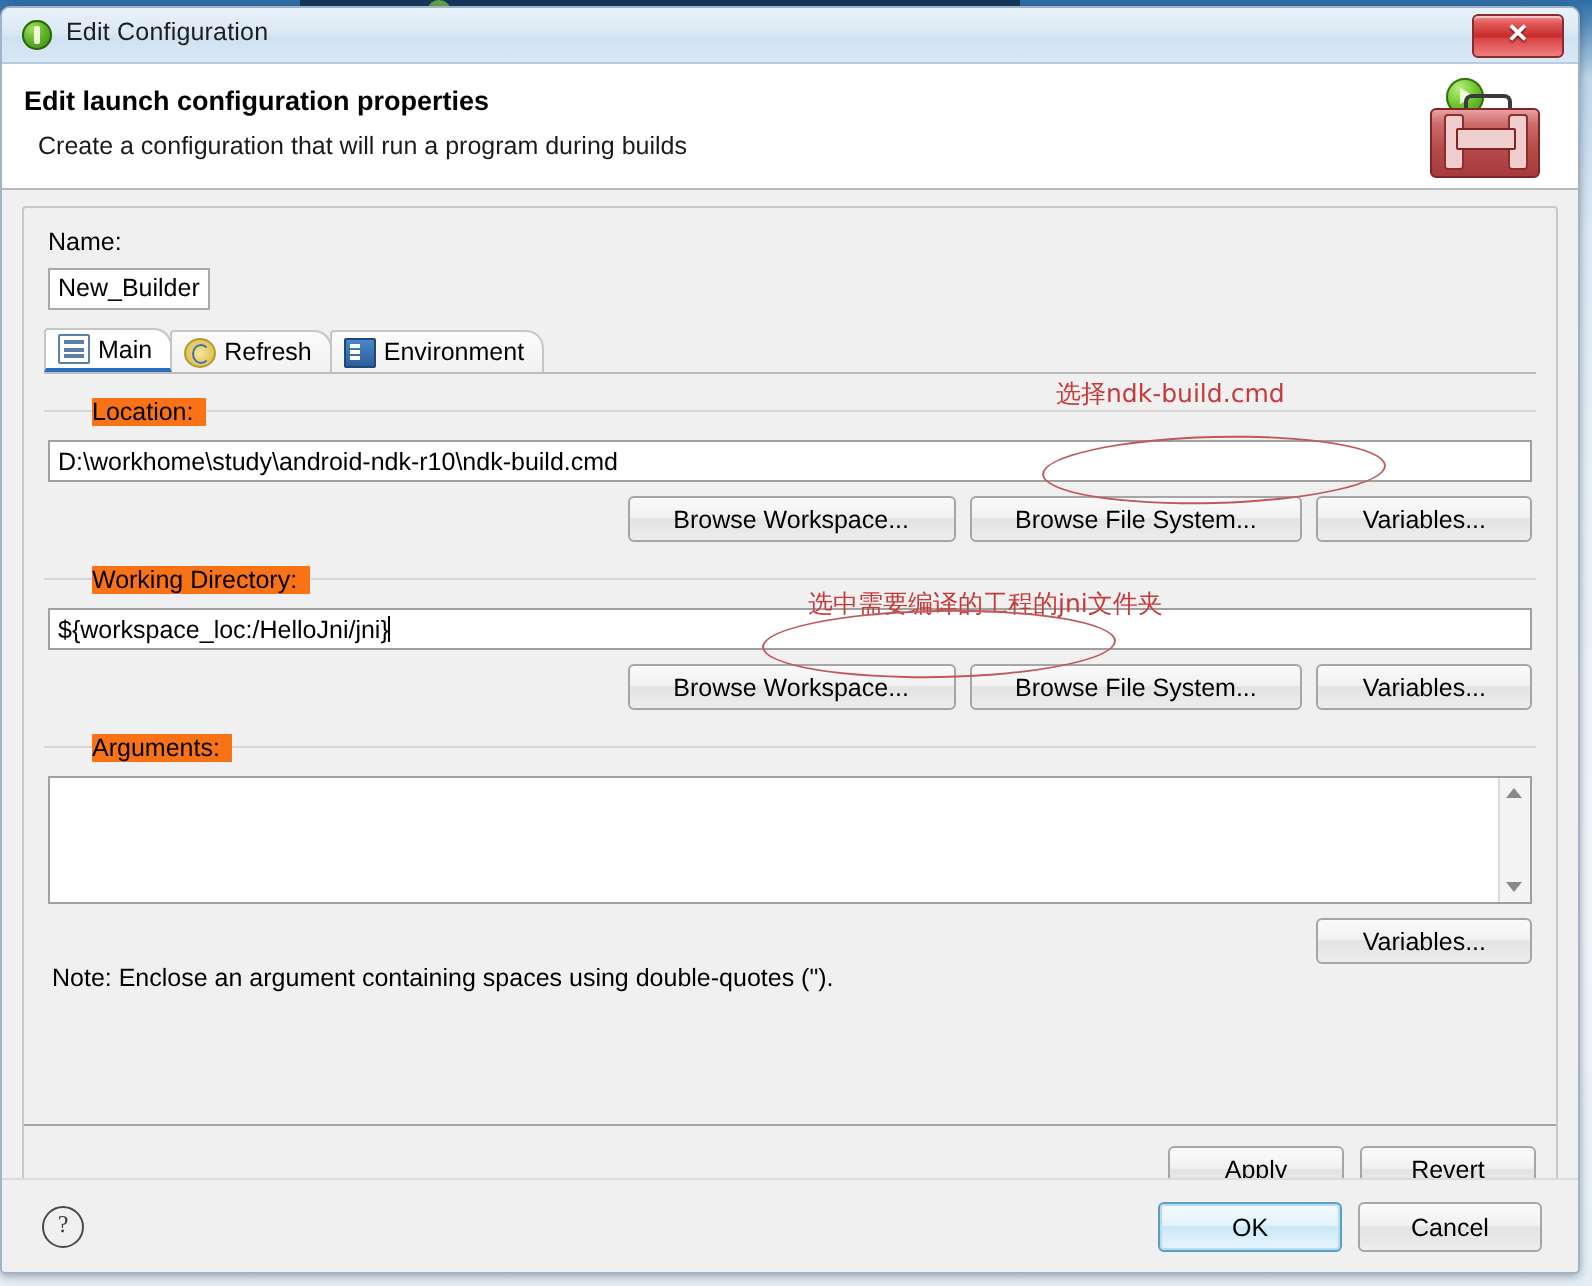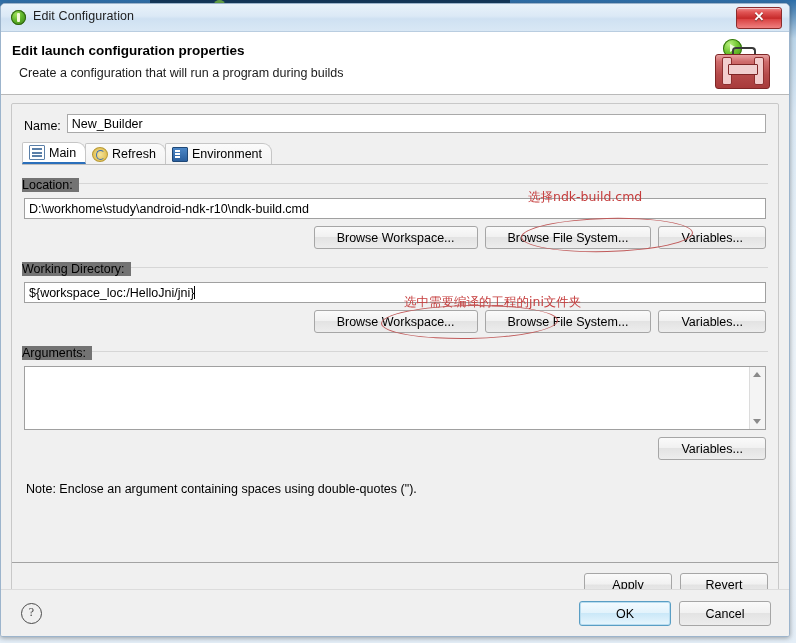--- a/index.html
+++ b/index.html
@@ -141,22 +141,23 @@
   .panel {
     border:1px solid #c8c8c8;
     background:#f0f0f0;
     border-radius:2px;
     padding: 8px 10px 8px 10px;
     height: 505px;
     box-sizing: border-box;
     position:relative;
   }
   .name-row {
-    display:flex; align-items:flex-end; gap:6px;
+    display:flex; align-items:flex-start; gap:6px;
     margin: 2px 2px 9px 2px;
+    flex-direction: column;
   }
   .name-label { font-size:12.5px; color:#000; }
   .name-input {
     flex:1; height:19px; line-height:19px;
     background:#fff; border:1px solid #a9a9a9;
     padding: 0 4px; font-size:12.5px; color:#000;
     box-sizing:border-box;
   }
 
   
@@ -217,22 +218,22 @@
   .ico-build:after {
     content:""; position:absolute; left:4px; top:4px; width:8px; height:2px;
     background:#2f5f92;
   }
 
   
   .group { margin-top: 10px; position:relative; }
   .group-title {
     font-size:12.5px; color:#000;
     position:relative; display:inline-block;
-    background:#737373; padding-right:6px; z-index:2;
-    margin-left: 0;
+    background:#f97316; padding-right:6px; z-index:2;
+    margin-left: 24px;
   }
   .group-line {
     position:absolute; left:0; right:0; top:8px;
     border-top:1px solid #d6d6d6;
     z-index:1;
   }
   .group-body { padding: 5px 2px 0 2px; }
 
   .text-input {
     width:100%; height:21px; line-height:21px;
@@ -275,21 +276,21 @@
     background:#f4f4f4; border-left:1px solid #dcdcdc;
   }
   .ta-arrow {
     position:absolute; left:3px; width:0; height:0;
   }
   .ta-up { top:5px; border-left:4px solid transparent; border-right:4px solid transparent; border-bottom:5px solid #8a8a8a; }
   .ta-dn { bottom:5px; border-left:4px solid transparent; border-right:4px solid transparent; border-top:5px solid #8a8a8a; }
 
   .note {
     font-size:12.5px; color:#000;
-    margin-top: 22px; margin-left:2px;
+    margin-left:2px;
   }
 
   .panel-foot {
     position:absolute; left:0; right:0; bottom:0;
     border-top:1px solid #a3a3a3;
     height: 44px;
   }
   .panel-foot .inner {
     display:flex; justify-content:flex-end; gap:8px;
     padding: 10px 10px 0 0;

